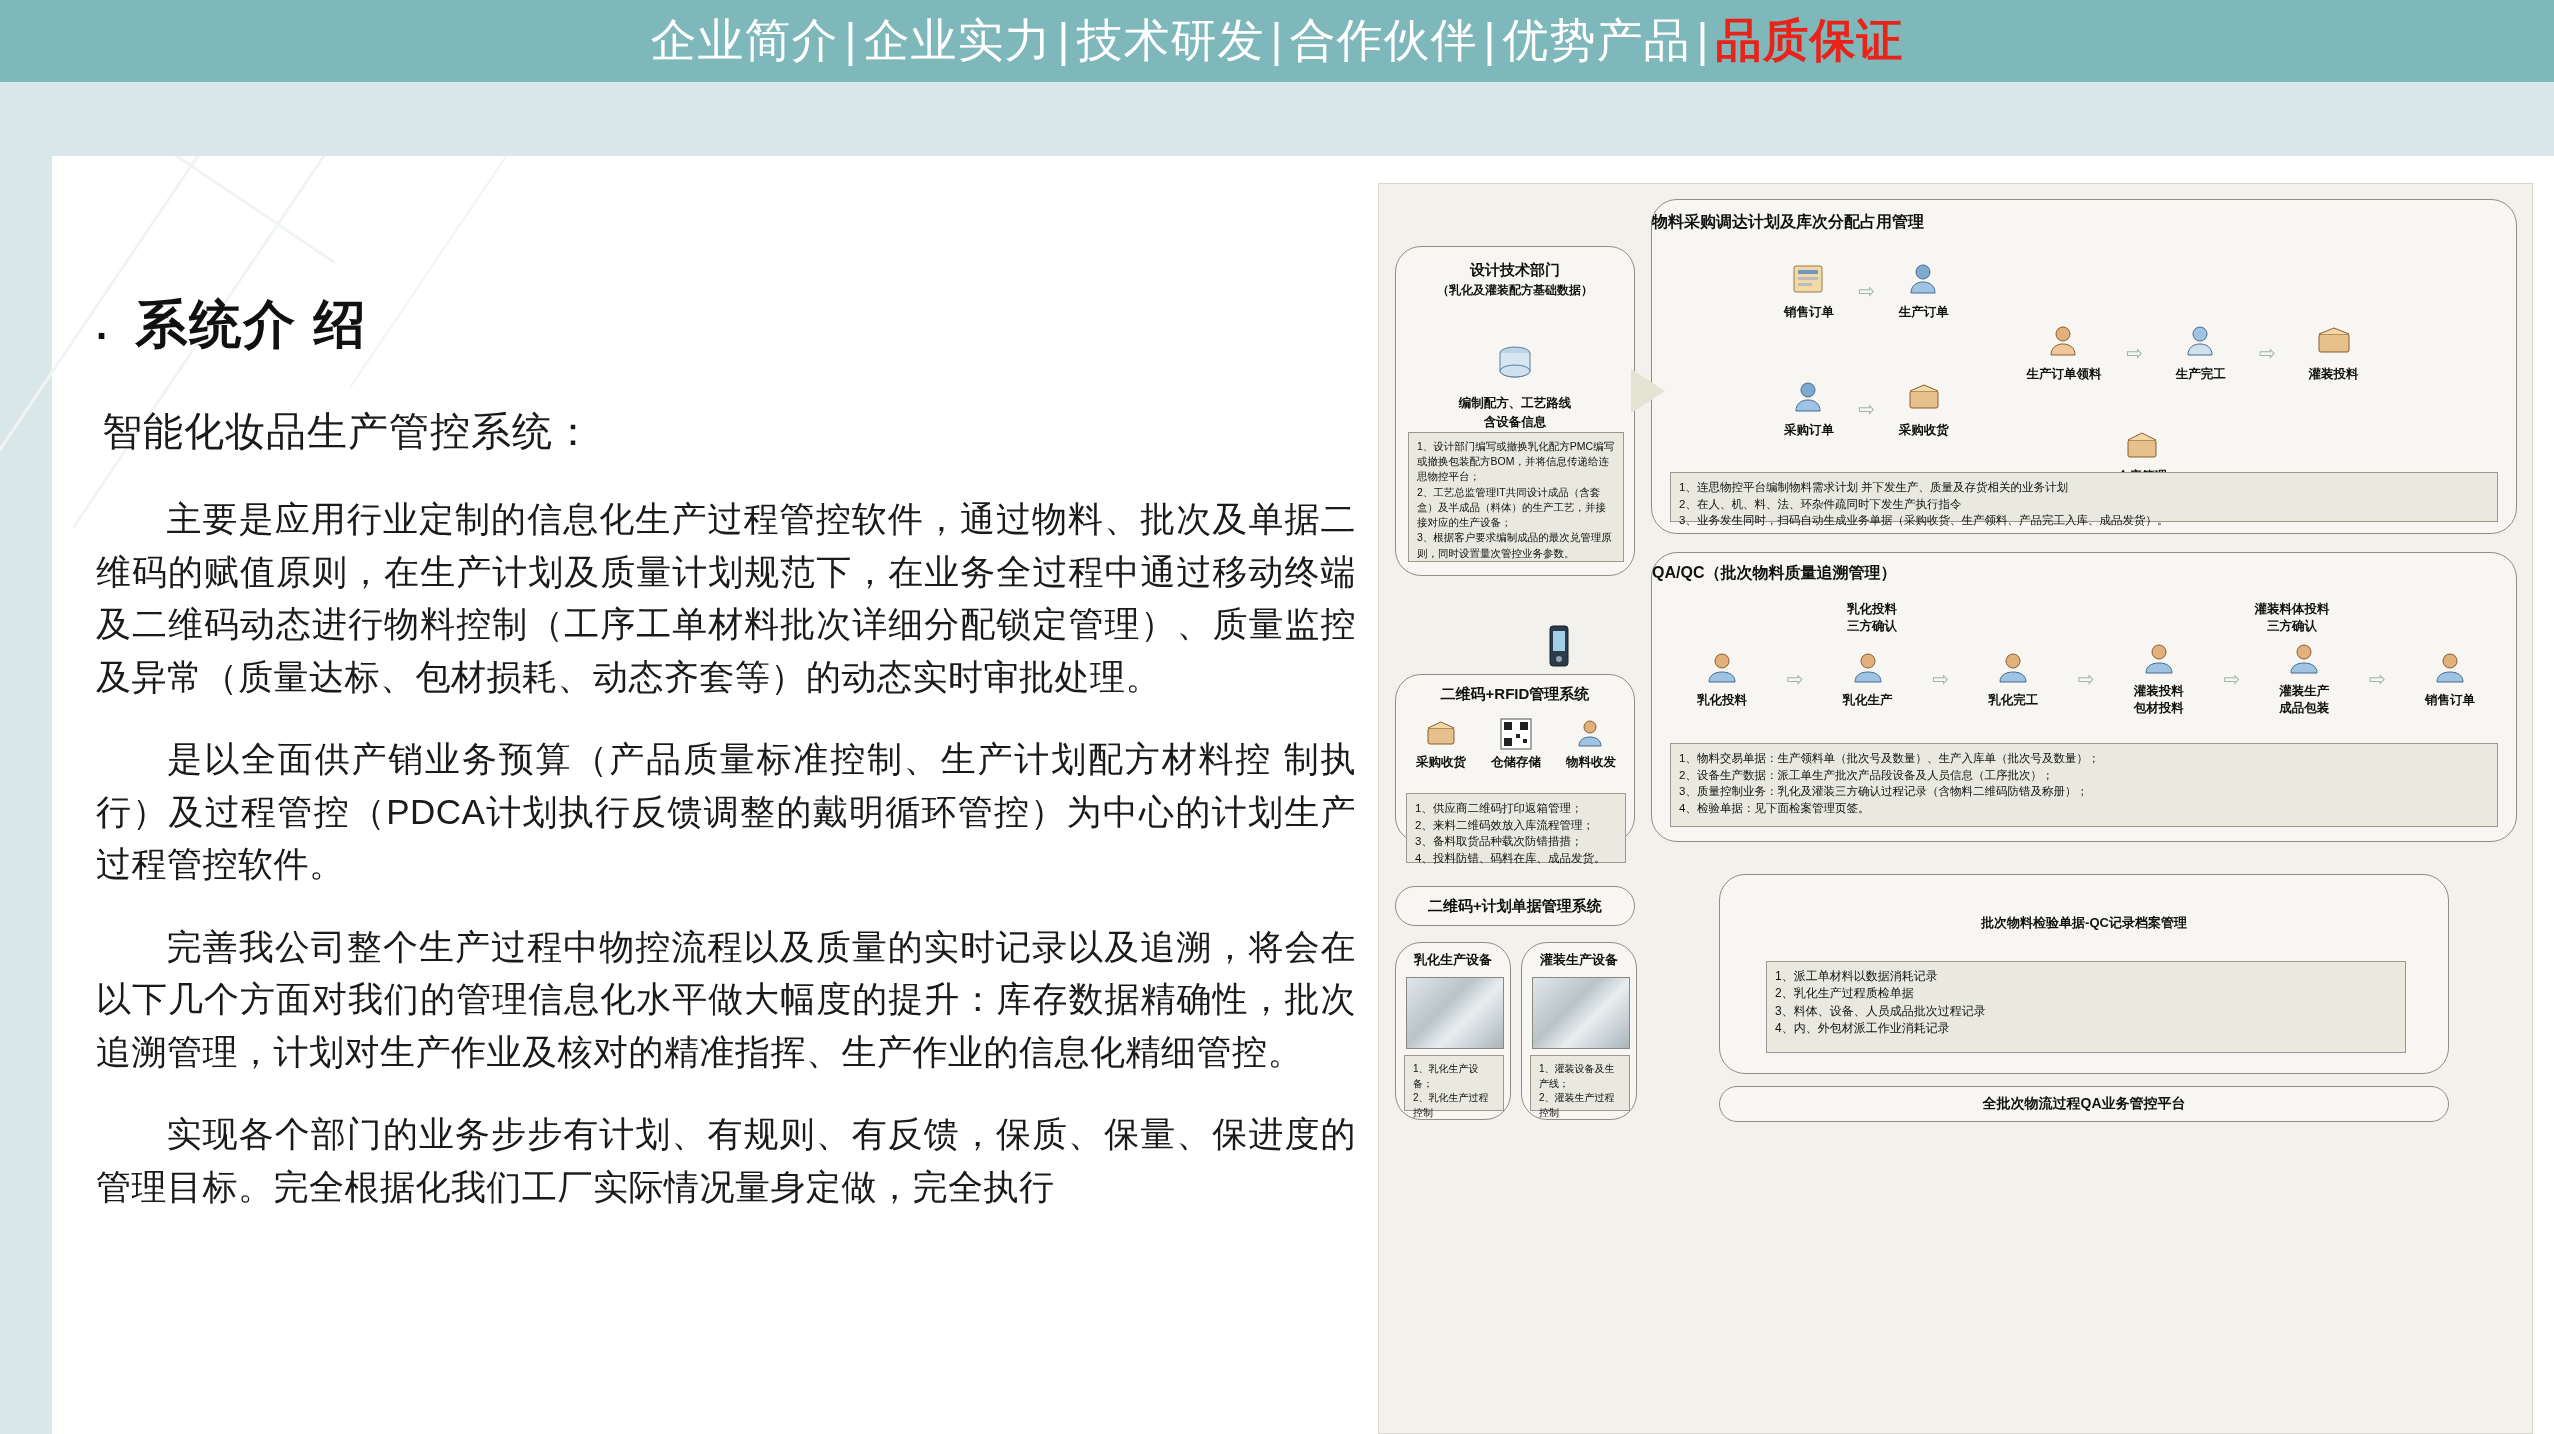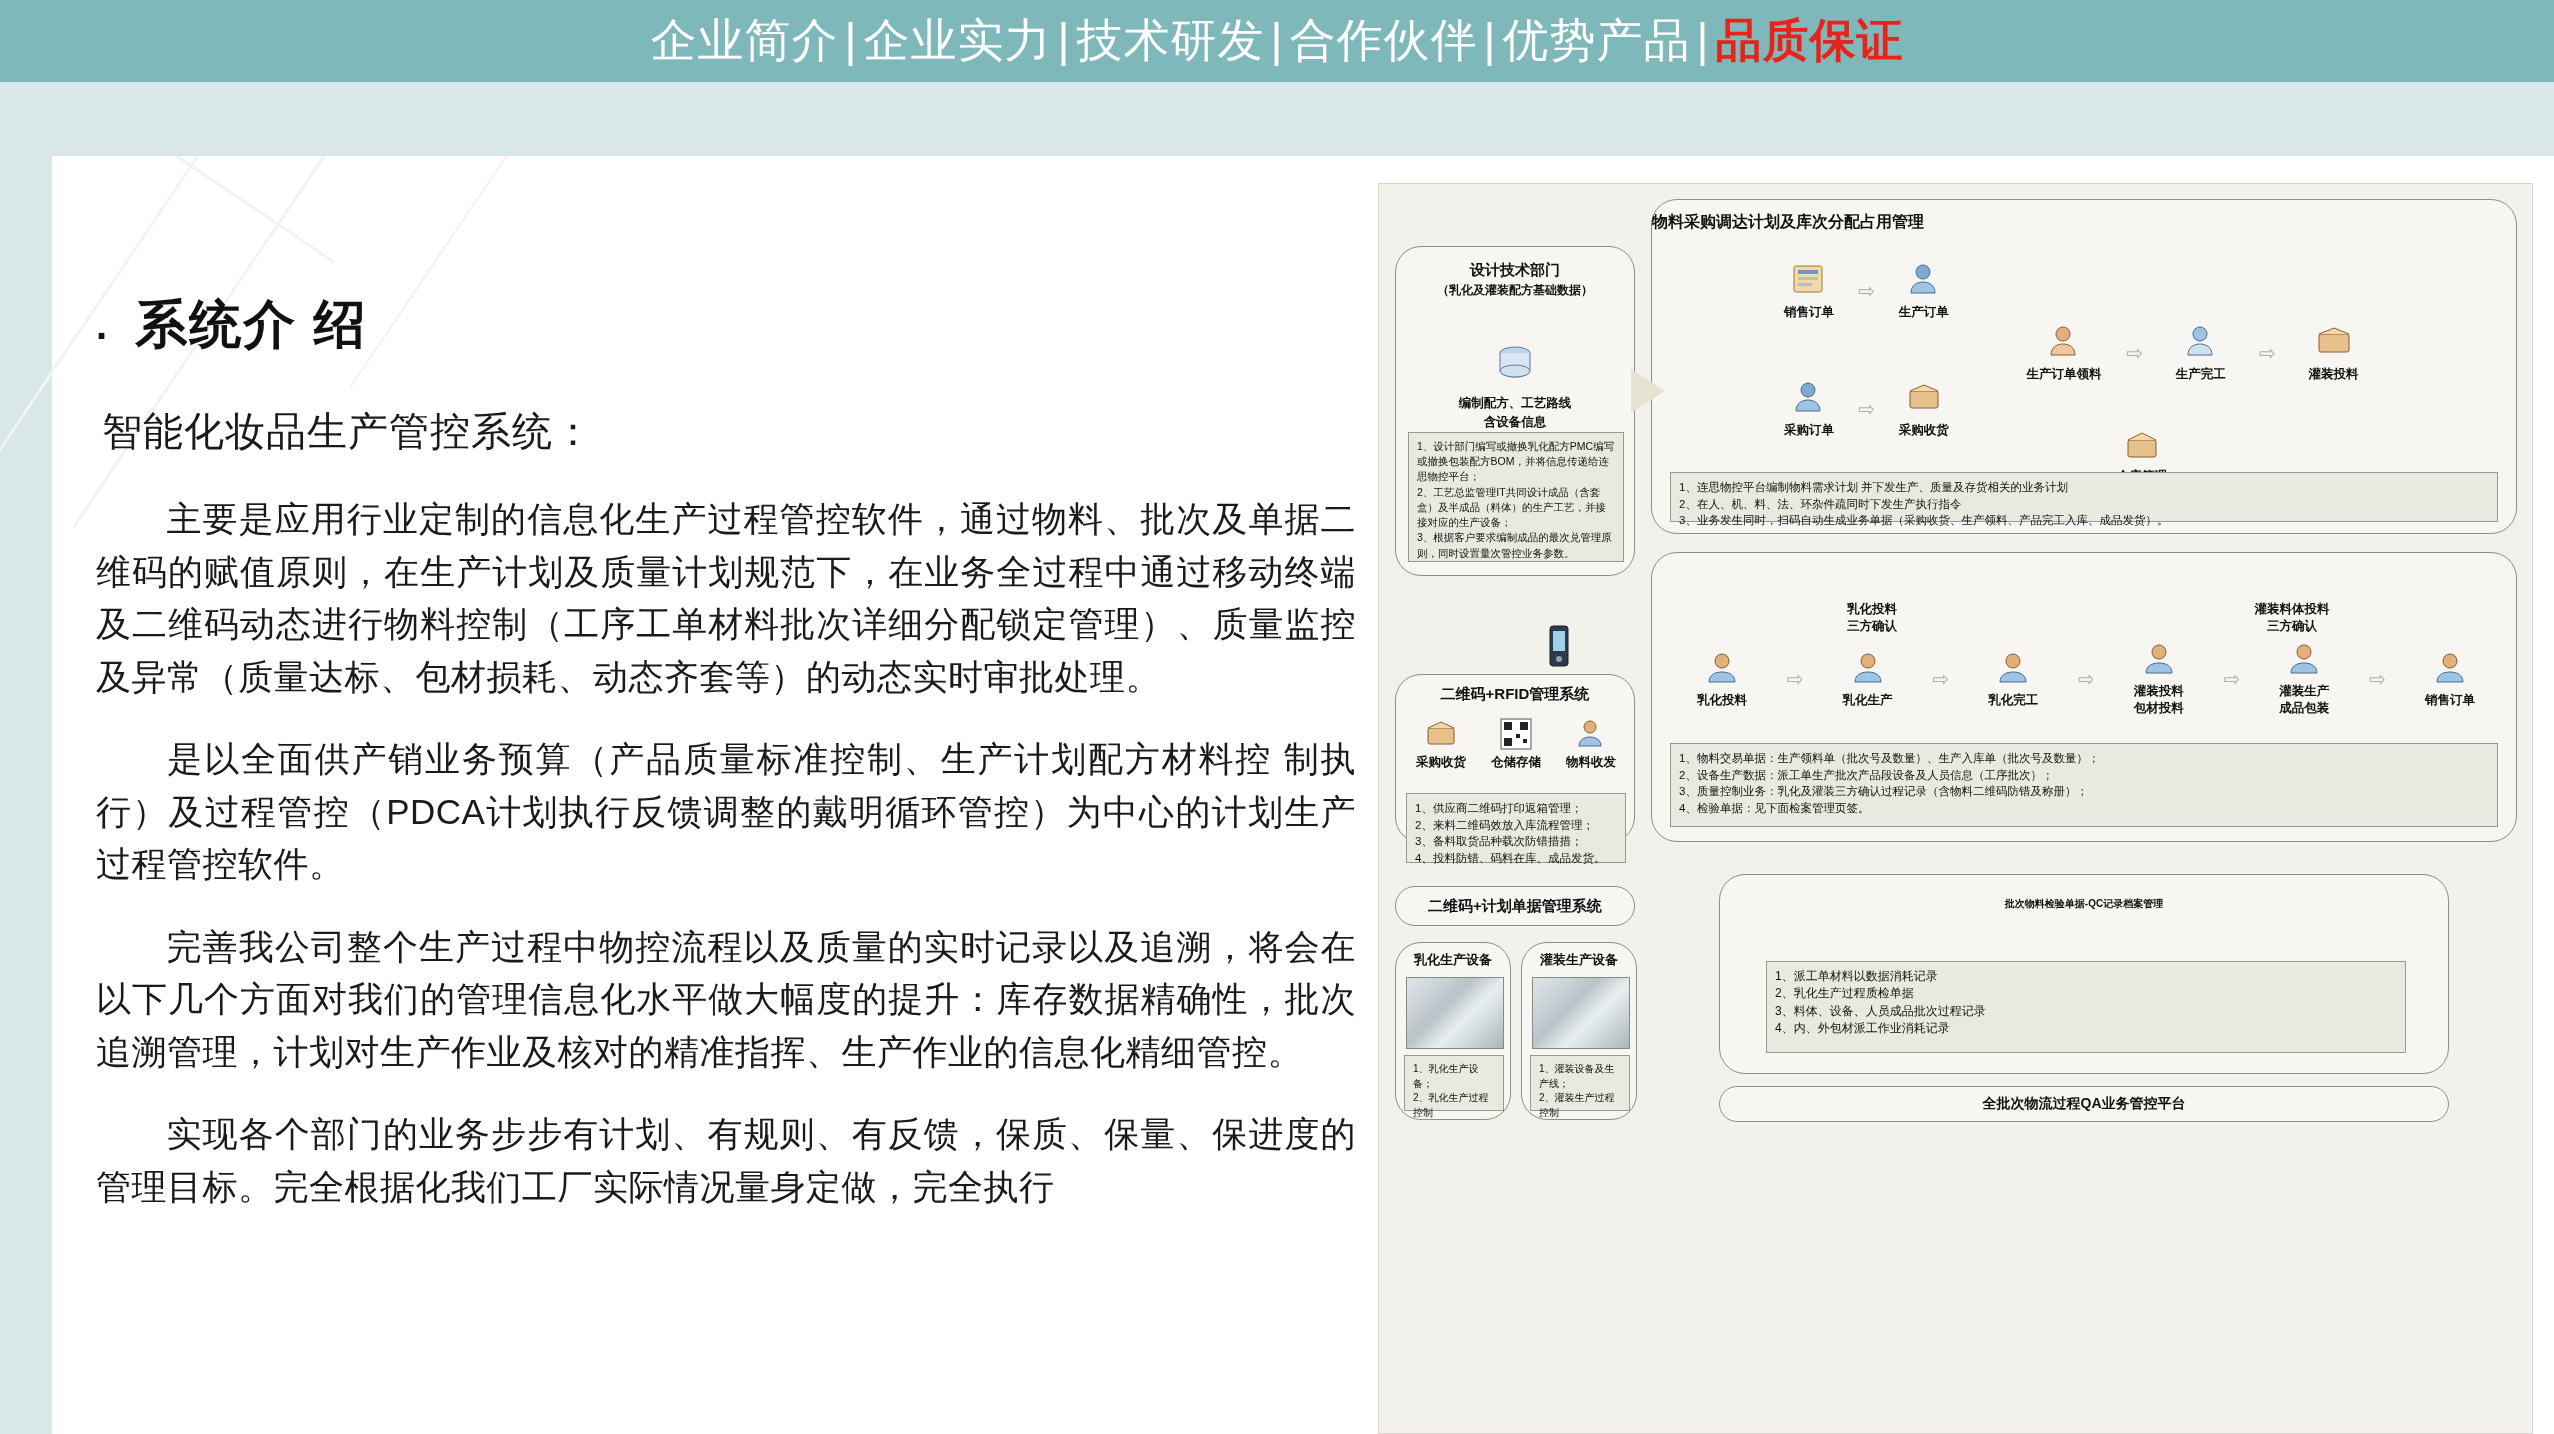--- a/index.html
+++ b/index.html
@@ -315,20 +315,21 @@
   <div class="dg panel" style="left:142px;top:758px;width:116px;height:178px;">
     <div class="smalltitle" style="margin-top:8px;font-size:13px;">灌装生产设备</div>
     <div class="imgbox" style="position:absolute;left:10px;top:34px;width:96px;height:70px;">
         <span class="sheen"></span>
       </div>
     <div class="note" style="position:absolute;left:8px;top:112px;width:100px;height:56px;white-space:pre-line;font-size:10px;">1、灌装设备及生产线；
 2、灌装生产过程控制</div>
   </div>
 
   <div class="dg panel" style="left:272px;top:368px;width:866px;height:290px;">
+    <div class="panel-title" style="font-size:16px;margin-top:10px;">QA/QC（批次物料质量追溯管理）</div>
 
     <div style="position:absolute;left:40px;top:48px;width:360px;text-align:center;">
       <div class="tinylabel">乳化投料</div>
       <div class="tinylabel">三方确认</div>
     </div>
     <div style="position:absolute;left:440px;top:48px;width:400px;text-align:center;">
       <div class="tinylabel">灌装料体投料</div>
       <div class="tinylabel">三方确认</div>
     </div>
 
@@ -384,21 +385,21 @@
       </div>
     </div>
 
     <div class="note" style="position:absolute;left:18px;top:190px;width:828px;height:84px;white-space:pre-line;">1、物料交易单据：生产领料单（批次号及数量）、生产入库单（批次号及数量）；
 2、设备生产数据：派工单生产批次产品段设备及人员信息（工序批次）；
 3、质量控制业务：乳化及灌装三方确认过程记录（含物料二维码防错及称册）；
 4、检验单据：见下面检案管理页签。</div>
   </div>
 
   <div class="dg panel" style="left:340px;top:690px;width:730px;height:200px;">
-    <div class="tinylabel" style="margin-top:22px;font-size:10px;">批次物料检验单据-QC记录档案管理</div>
+    <div class="tinylabel" style="margin-top:39px;font-size:13px;">批次物料检验单据-QC记录档案管理</div>
     <div class="note" style="position:absolute;left:46px;top:86px;width:640px;height:92px;white-space:pre-line;font-size:12px;">1、派工单材料以数据消耗记录
 2、乳化生产过程质检单据
 3、料体、设备、人员成品批次过程记录
 4、内、外包材派工作业消耗记录</div>
   </div>
 
   <div class="dg boxlabel" style="left:340px;top:902px;width:730px;height:36px;font-size:14px;">
     <span>全批次物流过程QA业务管控平台</span>
   </div>
 

